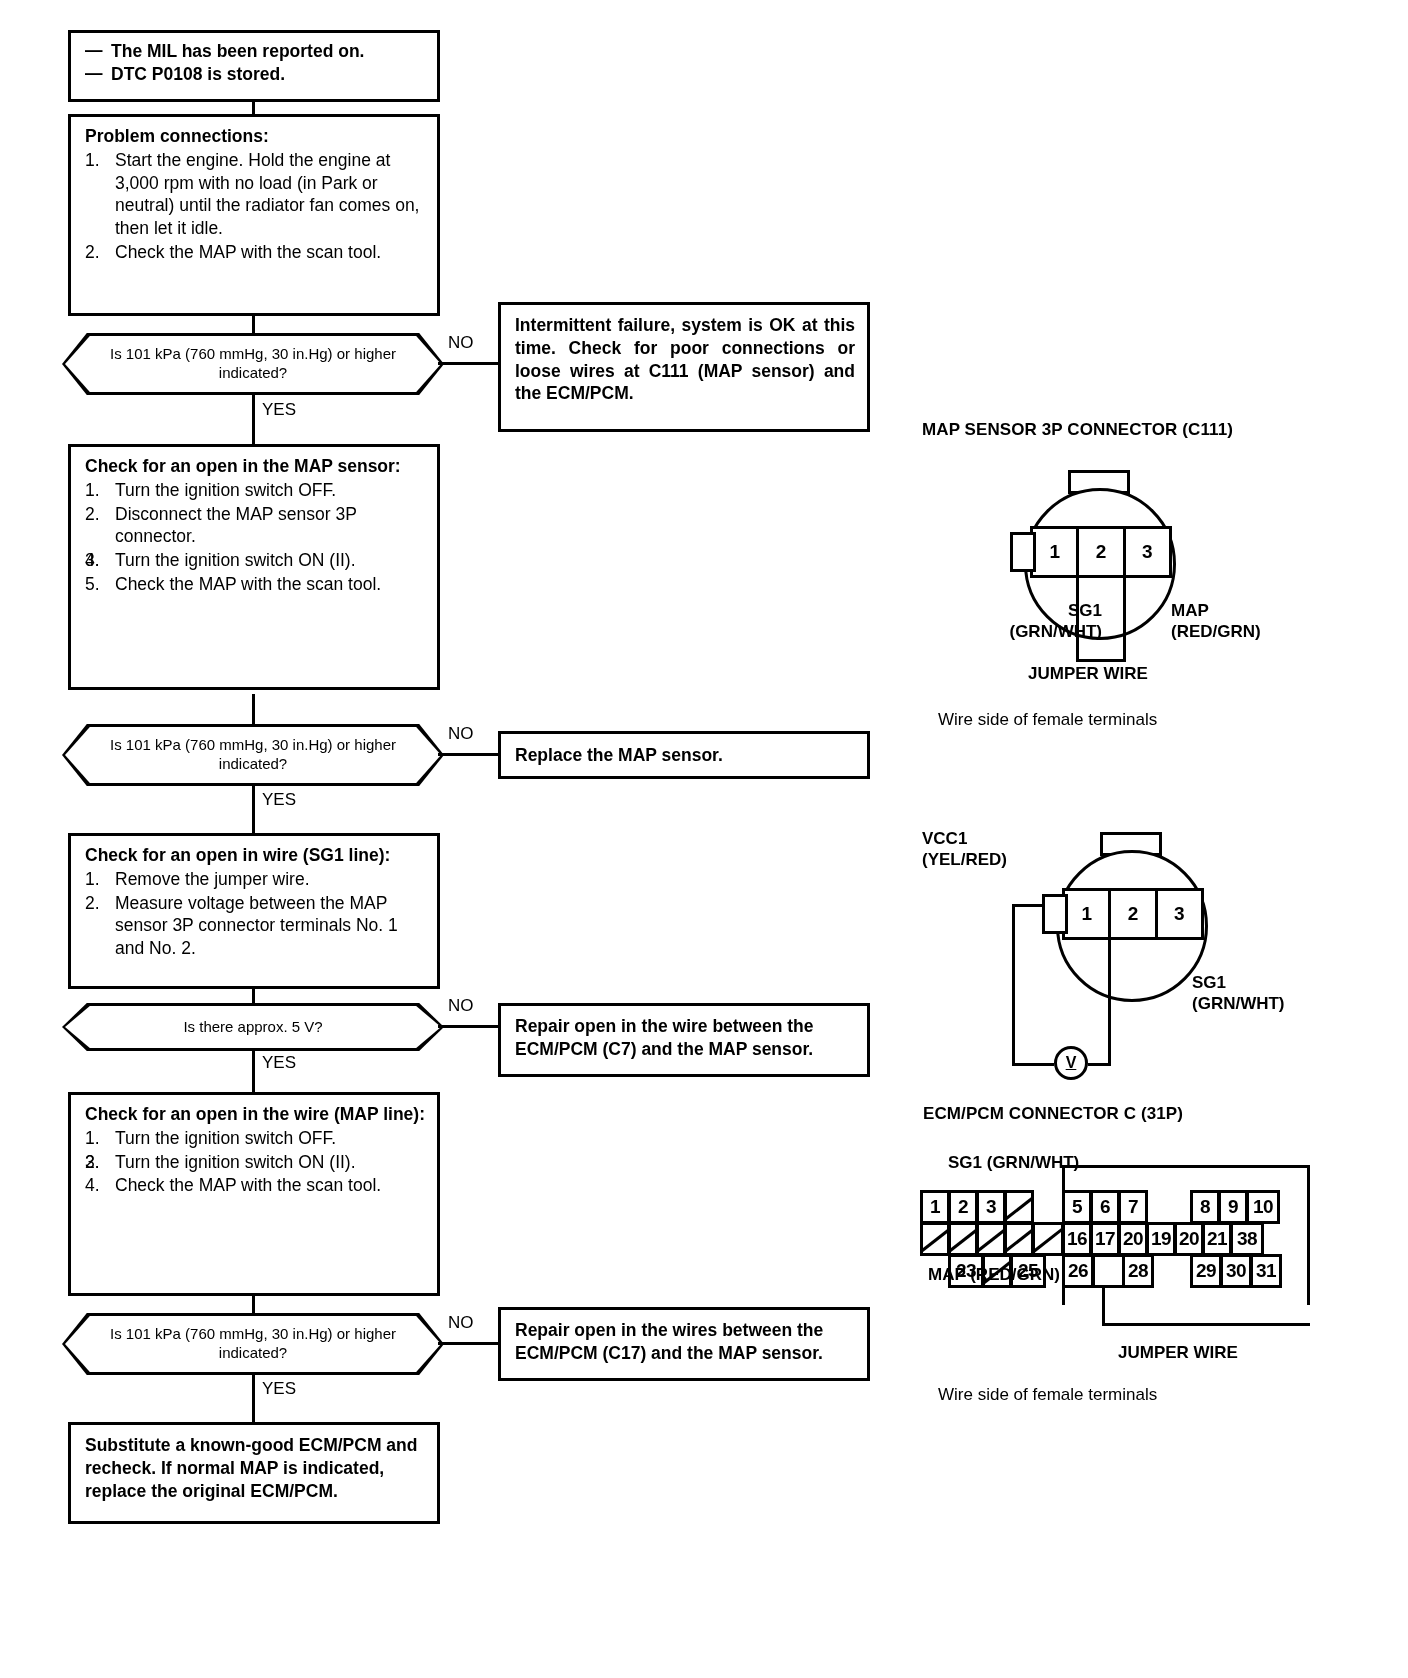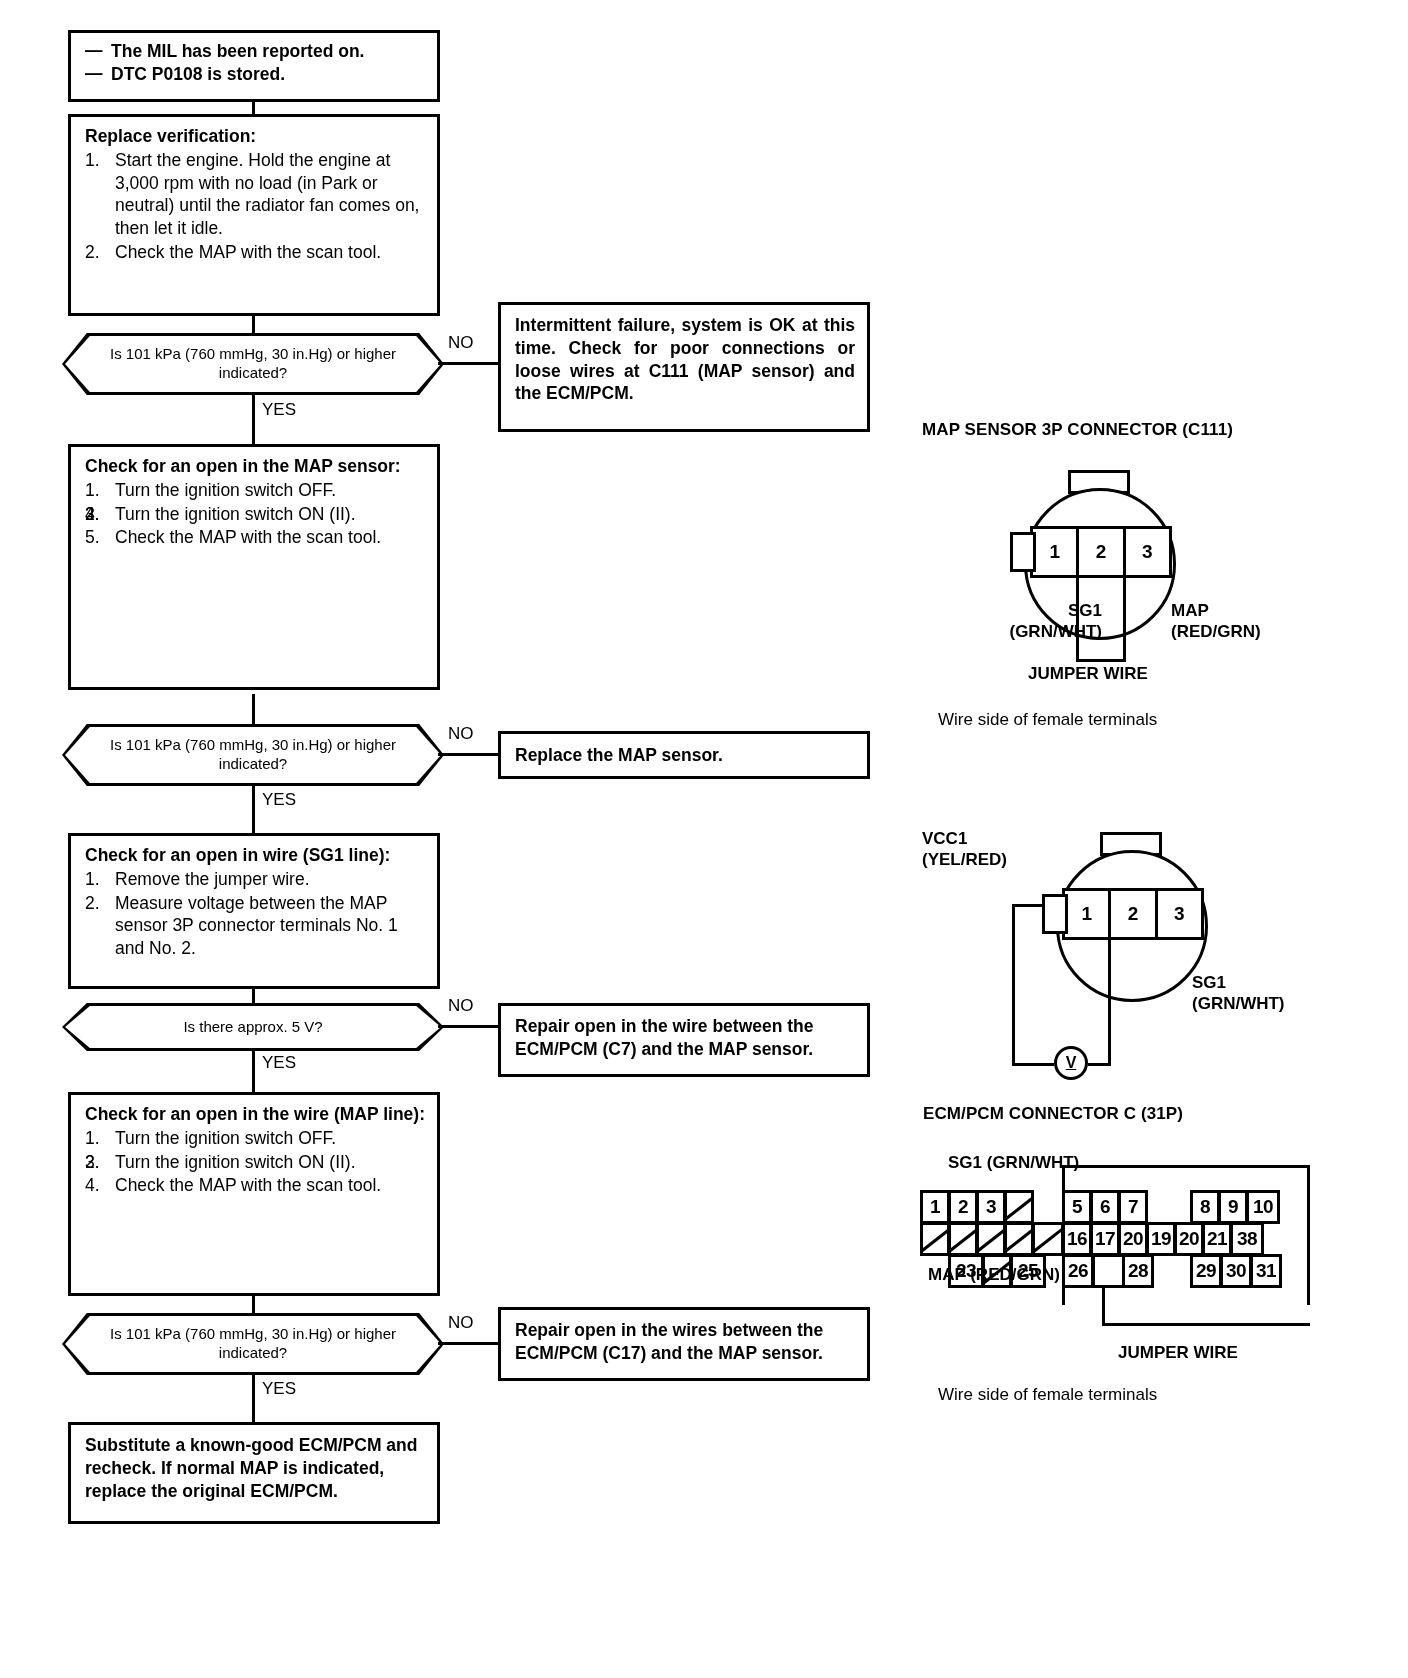--- a/index.html
+++ b/index.html
@@ -169,21 +169,21 @@
 <div class="box" style="left:68px;top:30px;width:372px;height:72px;padding-top:7px;">
   <ul class="dashlist">
     <li><span class="dsh">—</span><span>The MIL has been reported on.</span></li>
     <li><span class="dsh">—</span><span>DTC P0108 is stored.</span></li>
   </ul>
 </div>
 
 <div class="vline" style="left:252px;top:102px;height:12px;"></div>
 
 <div class="box" style="left:68px;top:114px;width:372px;height:202px;">
-  <span class="hdr">Replace verification:</span>
+  <span class="hdr">Problem connections:</span>
   <ul class="olist">
     <li><span class="num">1.</span><span class="just">Start the engine. Hold the engine at 3,000 rpm with no load (in Park or neutral) until the radiator fan comes on, then let it idle.</span></li>
     <li><span class="num">2.</span><span class="just">Check the MAP with the scan tool.</span></li>
   </ul>
 </div>
 
 <div class="vline" style="left:252px;top:316px;height:17px;"></div>
 
 <div class="hexwrap" style="left:62px;top:333px;width:382px;height:62px;">
   <div class="hex"></div>
@@ -195,21 +195,21 @@
 <div class="lbl" style="left:262px;top:400px;">YES</div>
 
 <div class="box solidbox" style="left:498px;top:302px;width:372px;height:130px;padding-top:9px;">
   <div class="just">Intermittent failure, system is OK at this time. Check for poor connections or loose wires at C111 (MAP sensor) and the ECM/PCM.</div>
 </div>
 
 <div class="box" style="left:68px;top:444px;width:372px;height:246px;">
   <span class="hdr">Check for an open in the MAP sensor:</span>
   <ul class="olist">
     <li><span class="num">1.</span><span class="just">Turn the ignition switch OFF.</span></li>
-    <li><span class="num">2.</span></li>
+    <li><span class="num">2.</span><span class="just">Disconnect the MAP sensor 3P connector.</span></li>
     <li><span class="num">3.</span></li>
     <li><span class="num">4.</span><span class="just">Turn the ignition switch ON (II).</span></li>
     <li><span class="num">5.</span><span class="just">Check the MAP with the scan tool.</span></li>
   </ul>
 </div>
 
 <div class="vline" style="left:252px;top:694px;height:30px;"></div>
 
 <div class="hexwrap" style="left:62px;top:724px;width:382px;height:62px;">
   <div class="hex"></div>

